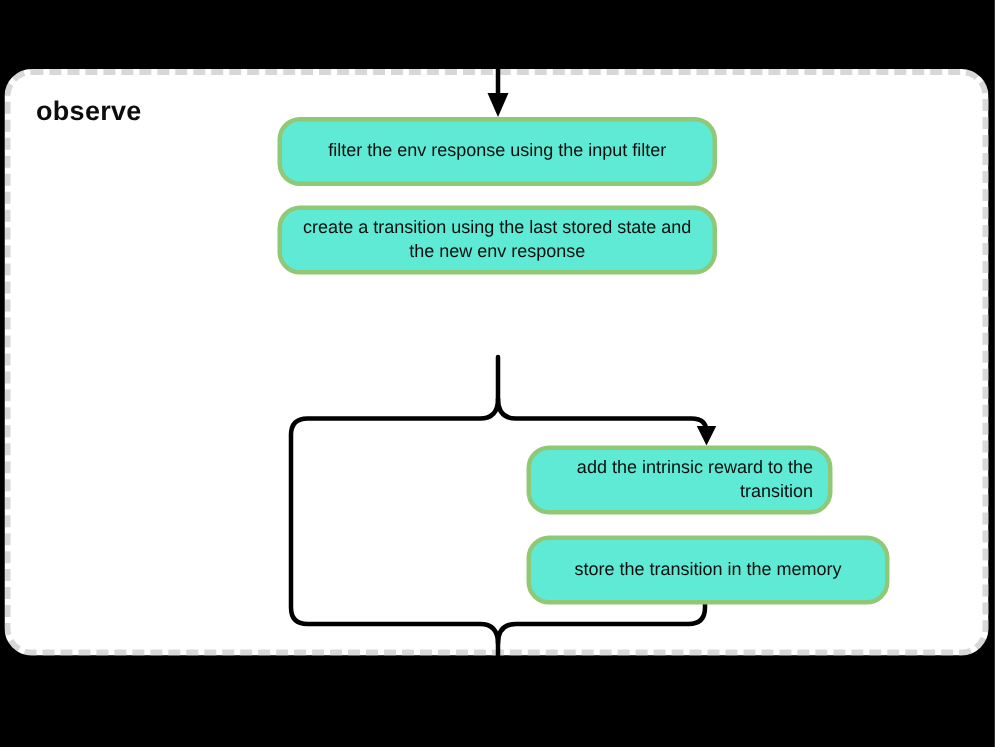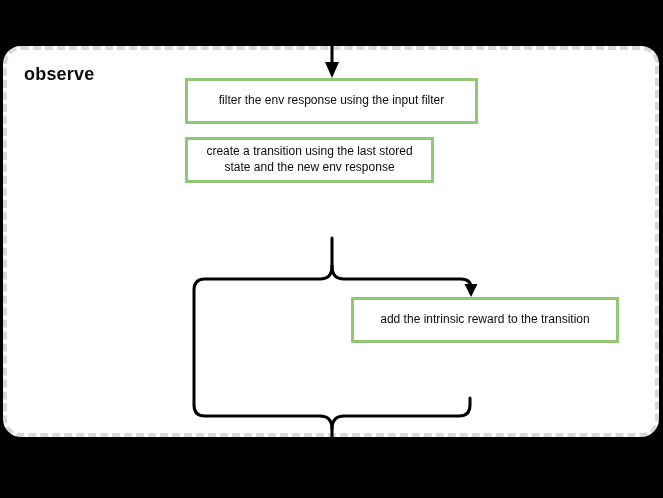--- a/index.html
+++ b/index.html
@@ -30,37 +30,37 @@
     position:absolute;
     left:24px;top:64px;
     font-size:18px;
     font-weight:bold;
     color:var(--text);
     letter-spacing:.2px;
   }
   .node{
     position:absolute;
     box-sizing:border-box;
-    background:#ffffff;
+    background:#5eead4;
     border:3px solid var(--node-border);
-    border-radius:0;
+    border-radius:15px;
     display:flex;
     align-items:center;
     justify-content:center;
     text-align:center;
     font-size:12px;
     line-height:1.3;
     color:var(--text);
     padding:20px 10px;
     z-index:3;
   }
   #node-0{left:185px;top:78px; width:293px;height:42px;}
-  #node-1{left:185px;top:137px;width:249px;height:43px;}
+  #node-1{left:185px;top:137px;width:293px;height:43px;}
   #node-2{left:186px;top:197px;width:292px;height:42px;}
-  #node-3{left:351px;top:297px;width:268px;height:42px;}
+  #node-3{left:351px;top:297px;width:204px;height:42px;text-align:right;}
   #node-4{left:351px;top:357px;width:242px;height:41px;}
   .condition-label{
     position:absolute;
     left:348px;top:254px;
     font-size:12.5px;
     font-weight:bold;
     color:var(--text);
     white-space:nowrap;
     z-index:3;
   }
@@ -93,15 +93,16 @@
     </g>
   </svg>
 
   <div id="node-0" class="node">filter the env response using the input filter</div>
 
   <div id="node-1" class="node">create a transition using the last stored state and the new env response</div>
 
 
   <div id="node-3" class="node">add the intrinsic reward to the transition</div>
 
+  <div id="node-4" class="node">store the transition in the memory</div>
 
 
 </div>
 
 </body></html>

